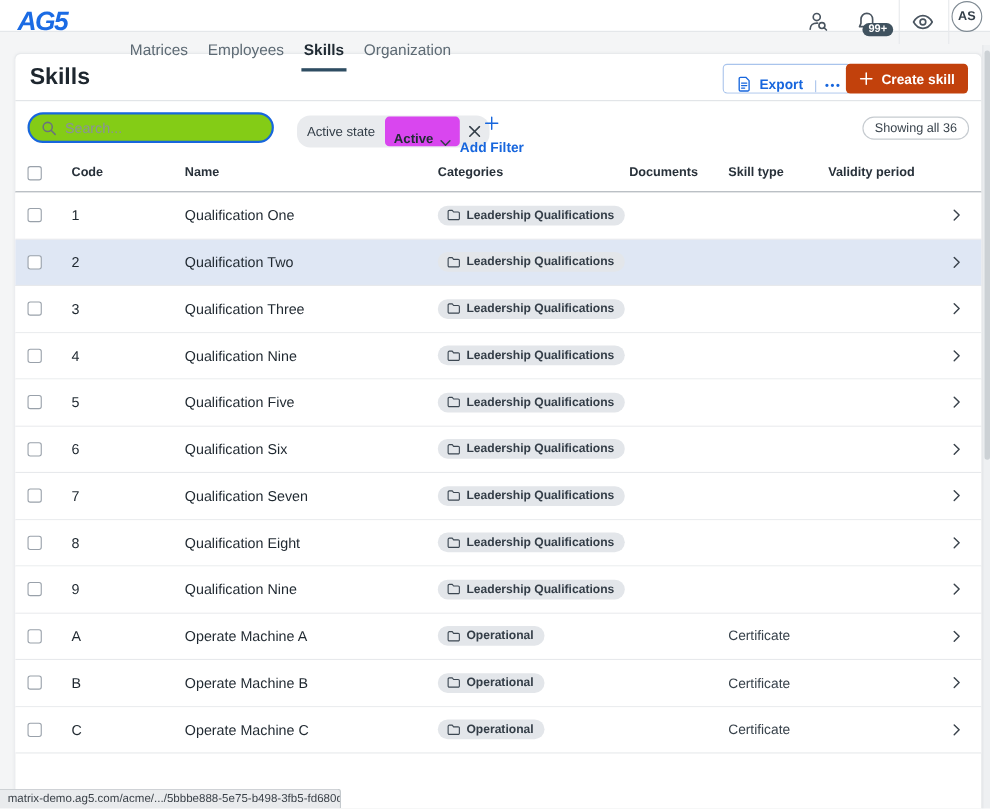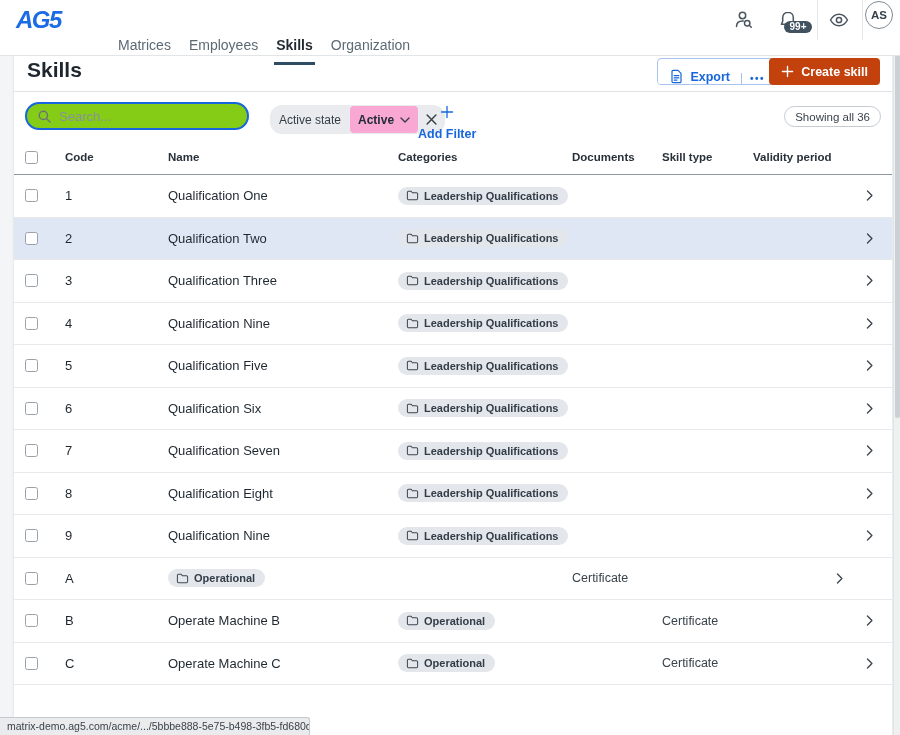--- a/index.html
+++ b/index.html
@@ -6,21 +6,21 @@
   html,body { width:900px; height:735px; overflow:hidden; }
   body {
     font-family:"Liberation Sans", sans-serif;
     background:#f4f5f6;
     position:relative;
     color:#28313a;
   }
 
   
   .topbar {
-    position:absolute; left:0; top:0; width:900px; height:56px;
+    position:absolute; left:0; top:0; width:900px; height:29px;
     background:#ffffff; border-bottom:1px solid #e2e5e8; z-index:20;
   }
   .logo {
     position:absolute; left:16px; top:6px;
     font-size:24px; font-weight:800; font-style:italic;
     letter-spacing:-1.5px; color:#1b6be4;
   }
   .nav { position:absolute; left:118px; top:0; height:41px; display:flex; gap:18px; }
   .nav-item {
     position:relative; display:flex; align-items:center; height:41px;
@@ -97,22 +97,22 @@
   }
   .search-box input::placeholder { color:#8a929a; }
 
   .filter-chip {
     position:absolute; left:256px; top:13px; height:29px;
     display:flex; align-items:stretch; background:#e9ebee; border-radius:12px;
     font-size:12px; color:#333e48; overflow:hidden;
   }
   .chip-field { display:flex; align-items:center; padding:0 9px; white-space:nowrap; }
   .chip-value {
-    display:flex; align-items:center; gap:6px; padding:0 8px;
-    background:#f9a8d4; border-radius:4px; margin:1px 0; cursor:pointer;
+    display:flex; align-items:flex-end; gap:6px; padding:0 8px;
+    background:#d946ef; border-radius:4px; margin:1px 0; cursor:pointer;
     font-weight:700; color:#222c35; white-space:nowrap;
   }
   .chip-close { display:flex; align-items:center; padding:0 8px; cursor:pointer; }
 
   .add-filter {
     position:absolute; left:404px; top:13px; height:23px;
     display:flex; align-items:center; gap:8px; cursor:pointer;
     color:#1766dd; font-size:12.5px; font-weight:600; background:none; border:none; font-family:inherit;flex-direction:column;
   }
   .showing-pill {
@@ -508,20 +508,21 @@
       <svg viewBox="0 0 16 16" width="13" height="13" fill="none" stroke="#3a434c" stroke-width="1.6" stroke-linecap="round" stroke-linejoin="round">
         <path d="M5.5 2.5 L11 8 L5.5 13.5"></path>
       </svg>
     </span>
   </div>
 
 
   <div class="tgrid trow">
     <span class="checkbox"></span>
     <span>A</span>
+    <span>Operate Machine A</span>
     <span>
       <span class="badge">
         <span>
           <svg viewBox="0 0 16 14" width="13" height="11" fill="none" stroke="#3c4752" stroke-width="1.3" stroke-linejoin="round">
             <path d="M1.5 3 a1.4 1.4 0 0 1 1.4-1.4 h3.4 l1.5 1.9 h5.3 a1.4 1.4 0 0 1 1.4 1.4 v6 a1.4 1.4 0 0 1-1.4 1.4 h-10.2 a1.4 1.4 0 0 1-1.4-1.4 z"></path>
           </svg>
         </span>
         <span>Operational</span>
       </span>
     </span>

